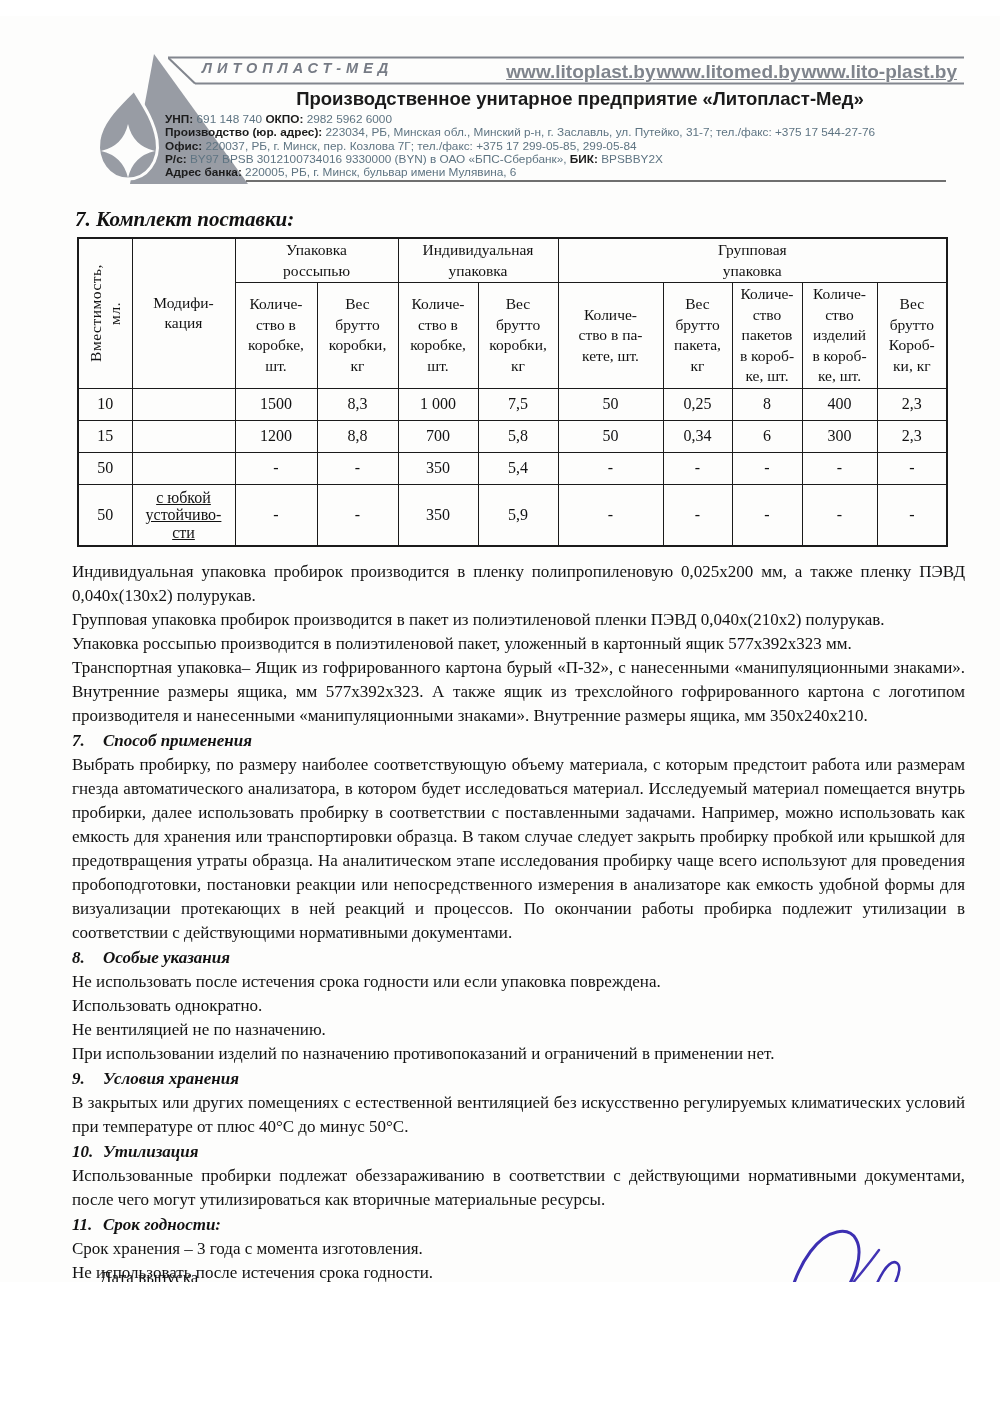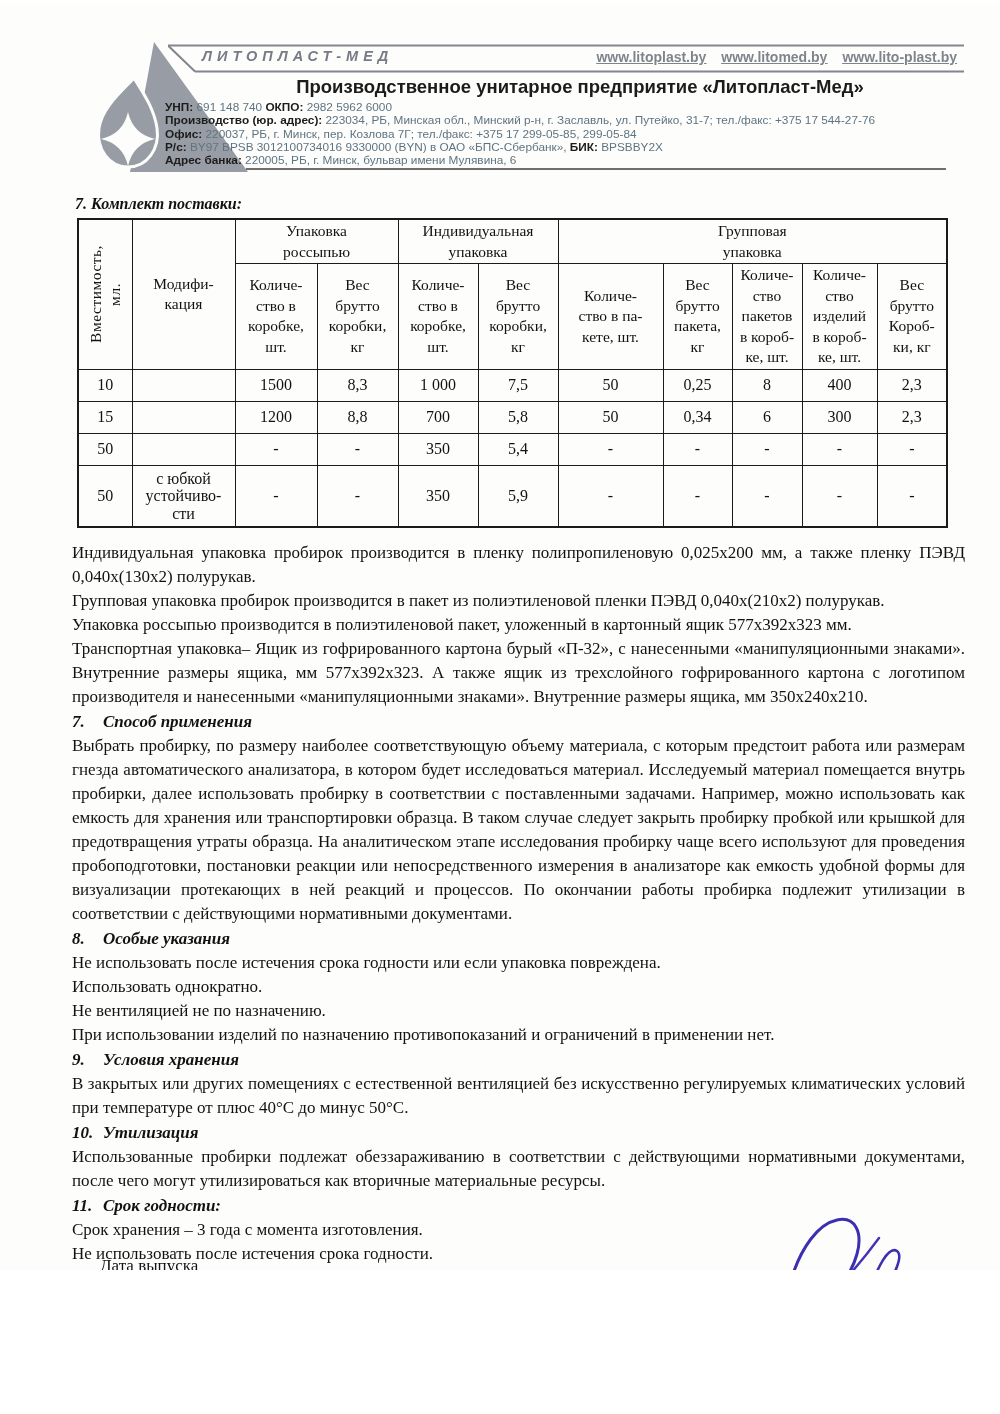--- a/index.html
+++ b/index.html
@@ -1,56 +1,56 @@
 <!DOCTYPE html>
 <html><head>
 <meta charset="utf-8">
 <style>
   html,body { margin:0; padding:0; background:#ffffff; }
   .page {
-    position:relative; width:1000px; height:1266px; margin:4px auto;
+    position:relative; width:1000px; height:1266px; margin:16px auto;
     background:#fdfdfc; overflow:hidden;
     font-family:"Liberation Serif", serif; color:#121212;
   }
   
   .logo-svg { position:absolute; left:92px; top:38px; }
   .banner { position:absolute; left:168px; top:40px; width:797px; height:28px; }
   .banner-outline { position:absolute; left:0; top:0; }
   .brand {
     position:absolute; left:34px; top:4px;
     font-family:"Liberation Sans", sans-serif; font-weight:bold; font-style:italic;
     font-size:14.5px; letter-spacing:5px; color:#767b85; white-space:nowrap;
   }
   .urls {
-    position:absolute; right:8px; top:5px; display:flex; gap:15px;
-    font-family:"Liberation Sans", sans-serif; font-weight:bold; font-size:14px; color:#7f848c;text-decoration:underline;
+    position:absolute; right:8px; top:5px; display:flex; gap:1px;
+    font-family:"Liberation Sans", sans-serif; font-weight:bold; font-size:19px; color:#7f848c;text-decoration:underline;
   }
   .url { text-decoration:underline; white-space:nowrap; }
   .company {
     position:absolute; left:230px; top:72px; width:700px; text-align:center;
     font-family:"Liberation Sans", sans-serif; font-weight:bold; font-size:18.5px; color:#1b1b1b;
   }
   .contacts {
     position:absolute; left:165px; top:97px; width:825px; text-align:left;
     font-family:"Liberation Sans", sans-serif; font-size:11.8px; line-height:13.3px; color:#5e7482;
   }
   .contacts b { color:#1c1c1c; }
   .divider { position:absolute; left:246px; top:164px; width:700px; height:0; border-top:2px solid #6f6f6f; }
   
   .content { position:absolute; left:72px; top:191px; width:893px; }
-  .doc-title { font-weight:bold; font-style:italic; font-size:16px; margin:0 0 5px 3px; }
+  .doc-title { font-weight:bold; font-style:italic; font-size:21px; margin:0 0 5px 3px; }
   table.supply { border-collapse:collapse; table-layout:fixed; width:869px; margin-left:5px; border:2px solid #1b1b1b; }
   table.supply th, table.supply td {
     border:1.5px solid #1b1b1b; text-align:center; vertical-align:middle;
     white-space:pre-line; padding:1px 1px;
   }
   table.supply th { font-weight:normal; font-size:15.5px; line-height:20.5px; }
   th.g-head { line-height:17.5px; padding:1px 0; }
   table.supply td { font-size:16px; line-height:17.5px; padding:4px 1px; height:23px; }
-  td.mod-cell { font-size:15px; }
+  td.mod-cell { font-size:15px;text-decoration:underline; }
   .vert-wrap { display:flex; align-items:center; justify-content:center; }
   .vert { writing-mode:vertical-rl; transform:rotate(180deg); font-size:15.5px; line-height:19px; letter-spacing:0.5px; }
   .notes { margin-top:13px; }
   .notes p, .sec p { margin:0; font-size:17px; line-height:24px; text-align:justify; }
   .sec h3 { margin:1px 0 0 0; font-size:17px; line-height:24px; font-weight:bold; font-style:italic; }
   .sec h3 .sec-num { display:inline-block; min-width:31px; }
   
   .footer { position:absolute; left:72px; top:1252px; width:893px; font-size:17px; }
   .date-block { position:absolute; left:28px; top:0;text-align:right; }
   .blank-line { display:inline-block; width:142px; border-bottom:1.5px solid #444; height:14px; margin-left:10px; }

